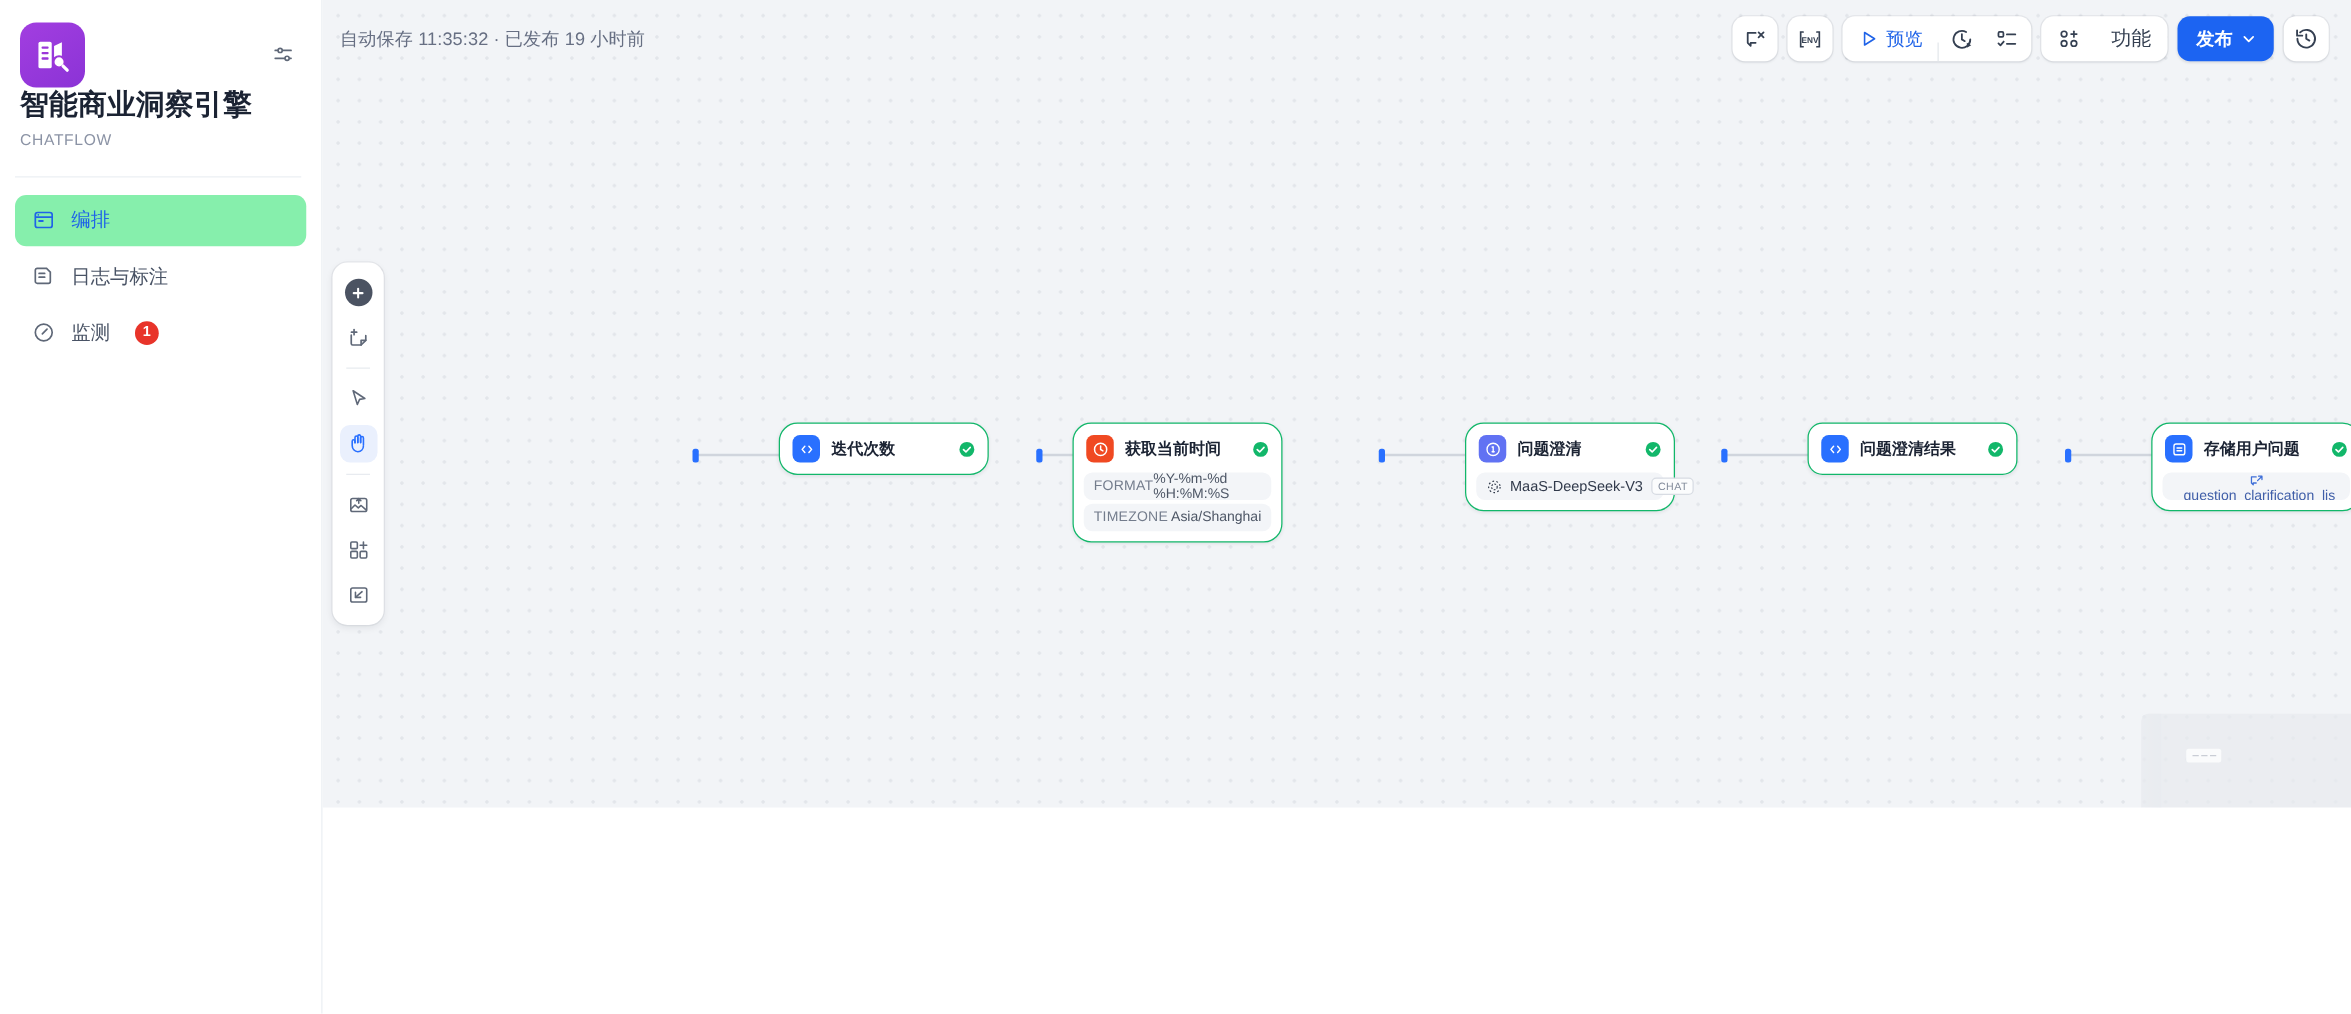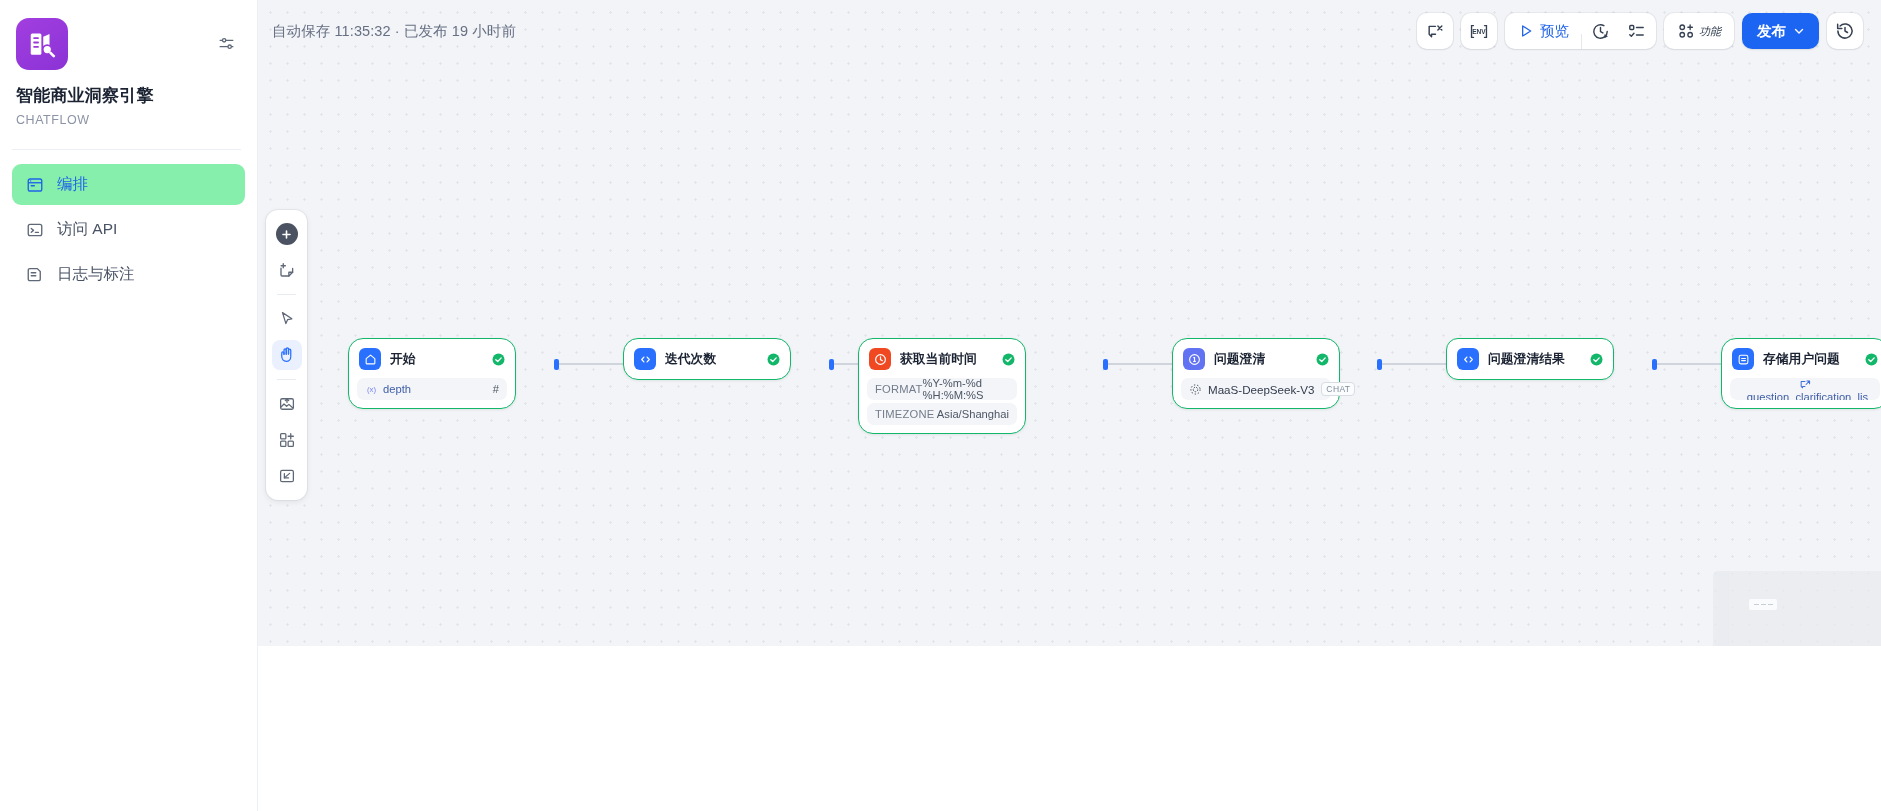--- a/index.html
+++ b/index.html
@@ -28,22 +28,21 @@
     background: linear-gradient(145deg,#a23ee0 0%,#8b33d6 100%);
     display: flex; align-items: center; justify-content: center;
     flex: 0 0 52px;
   }
   .sb-settings {
     position: absolute; right: 20px; top: 32px;
     width: 22px; height: 22px; cursor: pointer;
     display: flex; align-items: center; justify-content: center;
   }
   .app-title {
-    margin-top: 16px;
-    font-size: 17px; font-weight: 700; letter-spacing: .2px;
+    font-size: 23px; font-weight: 700; letter-spacing: .2px;
     color: #1b2333; line-height: 1.2;
   }
   .app-sub {
     margin-top: 7px;
     font-size: 12.5px; color: #8b93a5; letter-spacing: .55px;
   }
   .sb-divider { height: 1px; background: #eceff3; margin: 22px 16px 10px 12px; }
   .nav { padding: 4px 12px 0 12px; }
   .nav-item {
     display: flex; align-items: center; gap: 13px;
@@ -92,23 +91,23 @@
     width: 36px; height: 36px; display: flex; align-items: center; justify-content: center;
     cursor: pointer; border-radius: 9px;
   }
   .tb-sep { width: 1px; height: 15px; background: #e4e7ec; }
   .tb-text-btn {
     display: flex; align-items: center; gap: 6px;
     height: 36px; padding: 0 12px 0 11px; cursor: pointer;
     font-size: 14.5px; color: #1f63e8; font-weight: 500; border-radius: 9px;
   }
   .tb-feat {
-    display: flex; align-items: center; gap: 4px;
+    display: flex; align-items: center; gap: 25px;
     height: 36px; padding: 0 13px; cursor: pointer;
-    font-size: 11px; color: #354052; border-radius: 10px; font-style: italic;
+    font-size: 16px; color: #354052; border-radius: 10px;
   }
   .tb-publish {
     background: #1c64f2; color: #fff; border-radius: 10px;
     height: 36px; padding: 0 13px 0 15px;
     display: flex; align-items: center; gap: 6px;
     font-size: 14.5px; font-weight: 600; cursor: pointer;
     box-shadow: 0 1px 2px rgba(16,24,40,.10);
   }
 
   
@@ -240,42 +239,42 @@
           <svg width="18" height="18" viewBox="0 0 24 24" fill="none" stroke="#1f63e8" stroke-width="1.8">
             <rect x="3" y="4" width="18" height="16" rx="2.5"></rect>
             <line x1="3" y1="9" x2="21" y2="9"></line>
             <circle cx="6.2" cy="6.5" r=".9" fill="#1f63e8" stroke="none"></circle>
             <rect x="6" y="12" width="6" height="2" rx="1" fill="#1f63e8" stroke="none"></rect>
           </svg>
         </span>
         <span>编排</span>
       </div>
 
-      <div class="nav-item">
-        <span class="nav-ico">
-          <svg width="18" height="18" viewBox="0 0 24 24" fill="none" stroke="#5f6878" stroke-width="1.8">
-            <rect x="3" y="4.5" width="18" height="15" rx="2.5"></rect>
-            <polyline points="7,10 10,12.5 7,15" stroke-linecap="round" stroke-linejoin="round"></polyline>
-            <line x1="12.5" y1="15.2" x2="16.5" y2="15.2" stroke-linecap="round"></line>
-          </svg>
-        </span>
-        <span>访问 API</span>
-      </div>
 
       <div class="nav-item">
         <span class="nav-ico">
           <svg width="18" height="18" viewBox="0 0 24 24" fill="none" stroke="#5f6878" stroke-width="1.8">
             <path d="M5 3.5h10l4 4v10a2 2 0 0 1-2 2H5a2 2 0 0 1-2-2v-12a2 2 0 0 1 2-2z"></path>
             <line x1="7" y1="9" x2="13" y2="9" stroke-linecap="round"></line>
             <line x1="7" y1="13" x2="13" y2="13" stroke-linecap="round"></line>
           </svg>
         </span>
         <span>日志与标注</span>
       </div>
 
+      <div class="nav-item">
+        <span class="nav-ico">
+          <svg width="18" height="18" viewBox="0 0 24 24" fill="none" stroke="#5f6878" stroke-width="1.8">
+            <circle cx="12" cy="12" r="9"></circle>
+            <path d="M15.5 8.5L10.5 13.5" stroke-linecap="round"></path>
+          </svg>
+        </span>
+        <span>监测</span>
+        <span class="badge">1</span>
+      </div>
     </nav>
   </aside>
 
   <main class="canvas">
 
     <div class="topbar">
       <div class="autosave">自动保存 11:35:32 · 已发布 19 小时前</div>
 
       <div class="tb-right">
 
@@ -448,47 +447,20 @@
     </div>
     <div class="edge" style="left:1121px; top:363px; width:98px;">
       <span class="handle l"></span>
       <span class="handle r"></span>
     </div>
     <div class="edge" style="left:1396px; top:363px; width:98px;">
       <span class="handle l"></span>
       <span class="handle r"></span>
     </div>
 
-    <div class="node" style="left:90px; top:338px;">
-      <div class="node-head">
-        <span class="node-ico" style="background:#2970ff;">
-          <svg width="13" height="13" viewBox="0 0 24 24" fill="none" stroke="#fff" stroke-width="2" stroke-linejoin="round">
-            <path d="M4 10.5L12 4l8 6.5V19a1 1 0 0 1-1 1H5a1 1 0 0 1-1-1z"></path>
-          </svg>
-        </span>
-        <span class="node-title">开始</span>
-        <span class="node-check">
-          <svg width="13" height="13" viewBox="0 0 24 24">
-              <circle cx="12" cy="12" r="11" fill="#12b76a"></circle>
-              <polyline points="7,12.3 10.6,15.8 17,9" fill="none" stroke="#fff" stroke-width="2.4" stroke-linecap="round" stroke-linejoin="round"></polyline>
-            </svg>
-        </span>
-      </div>
-      <div class="node-body">
-        <div class="node-row">
-          <span class="nr-ico">
-            <svg width="13" height="11" viewBox="0 0 16 14">
-                <text x="8" y="10.5" font-size="10" font-family="Liberation Sans, sans-serif" fill="#7b84f0" text-anchor="middle">(x)</text>
-              </svg>
-          </span>
-          <span class="nr-var">depth</span>
-          <span class="nr-val">#</span>
-        </div>
-      </div>
-    </div>
 
     <div class="node" style="left:365px; top:338px;">
       <div class="node-head">
         <span class="node-ico" style="background:#2970ff;">
           <svg width="13" height="13" viewBox="0 0 24 24" fill="none" stroke="#fff" stroke-width="2.2" stroke-linecap="round" stroke-linejoin="round">
             <polyline points="9,7.5 5,12 9,16.5"></polyline>
             <polyline points="15,7.5 19,12 15,16.5"></polyline>
           </svg>
         </span>
         <span class="node-title">迭代次数</span>

